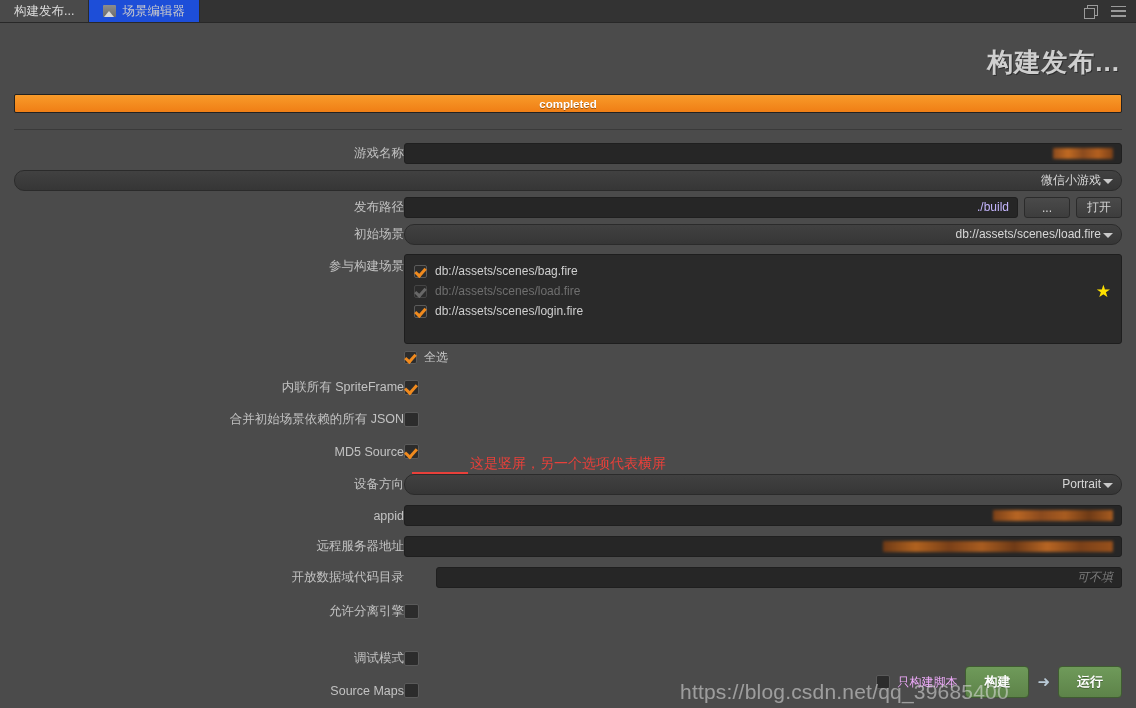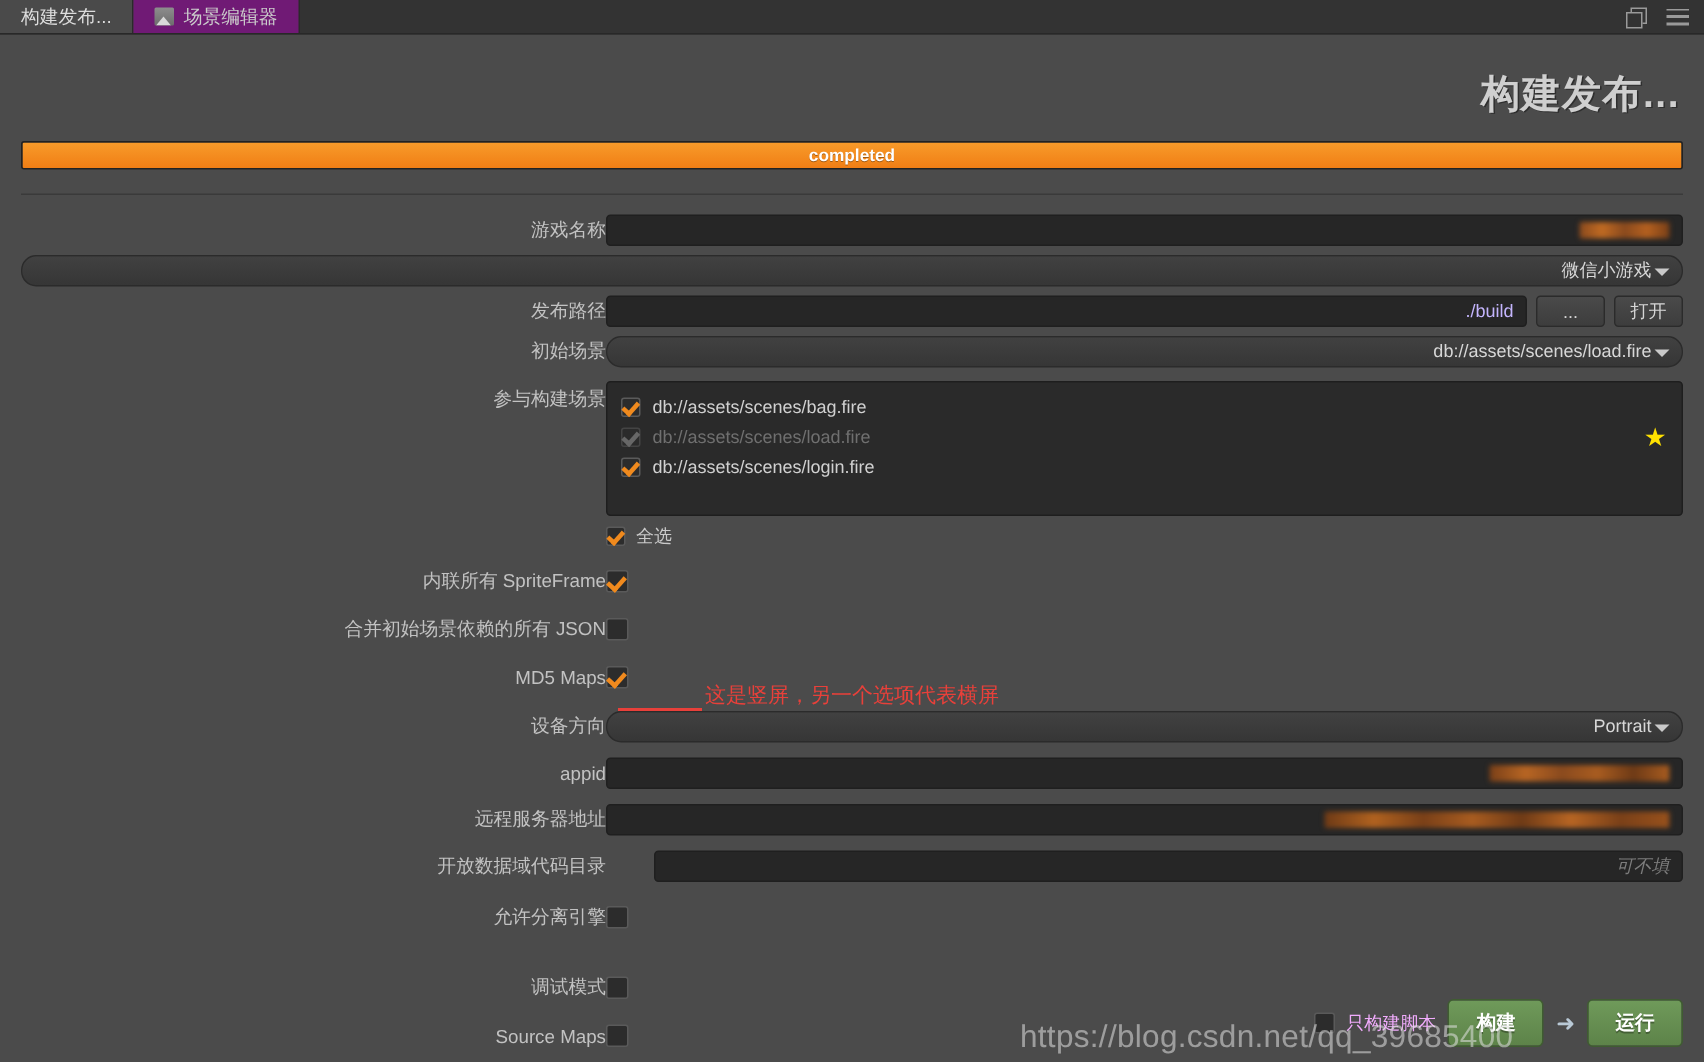--- a/index.html
+++ b/index.html
@@ -24,21 +24,21 @@
     background: #333333;
     border-bottom: 1px solid #282828;
     display: flex;
     align-items: stretch;
   }
   .tab {
     display: flex; align-items: center;
     padding: 0 14px;
     font-size: 12.5px;
     color: #cbcbcb;
-    background: #701a75;
+    background: #1d4ed8;
     border-right: 1px solid #2a2a2a;
     cursor: default;
     white-space: nowrap;
   }
   .tab.active {
     background: #4a4a4a;
     color: #dcdcdc;
   }
   .tab .ticon {
     display: inline-block;
@@ -412,21 +412,21 @@
     </div>
 
     <div class="row" style="margin-top:5px;">
       <div class="label">合并初始场景依赖的所有 JSON</div>
       <div class="ctrl">
           <span class="cbox"></span>
         </div>
     </div>
 
     <div class="row" style="margin-top:5px;">
-      <div class="label">MD5 Maps</div>
+      <div class="label">MD5 Source</div>
       <div class="ctrl">
           <span class="cbox checked"></span>
         </div>
     </div>
 
     <div class="row" style="margin-top:6px;">
       <div class="label">设备方向</div>
       <div class="ctrl">
         <div class="select">
           <span>Portrait</span>

